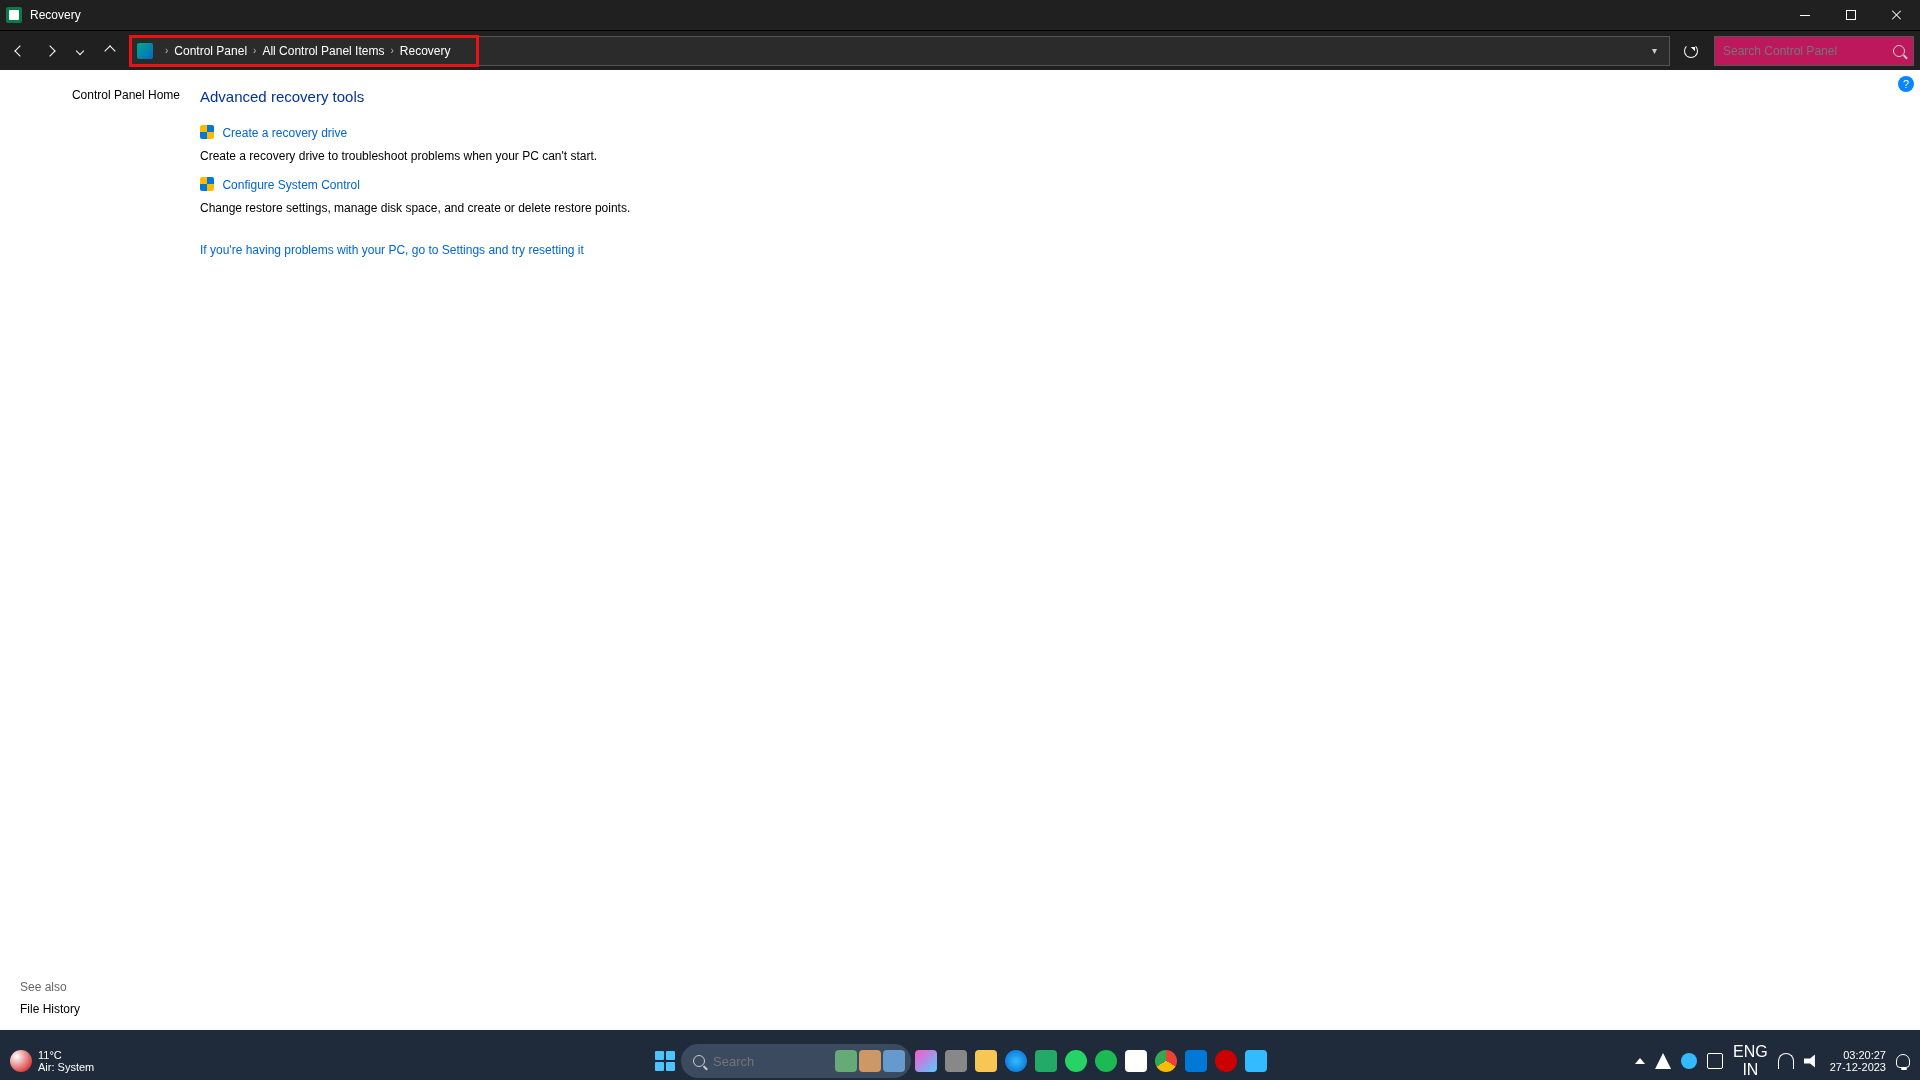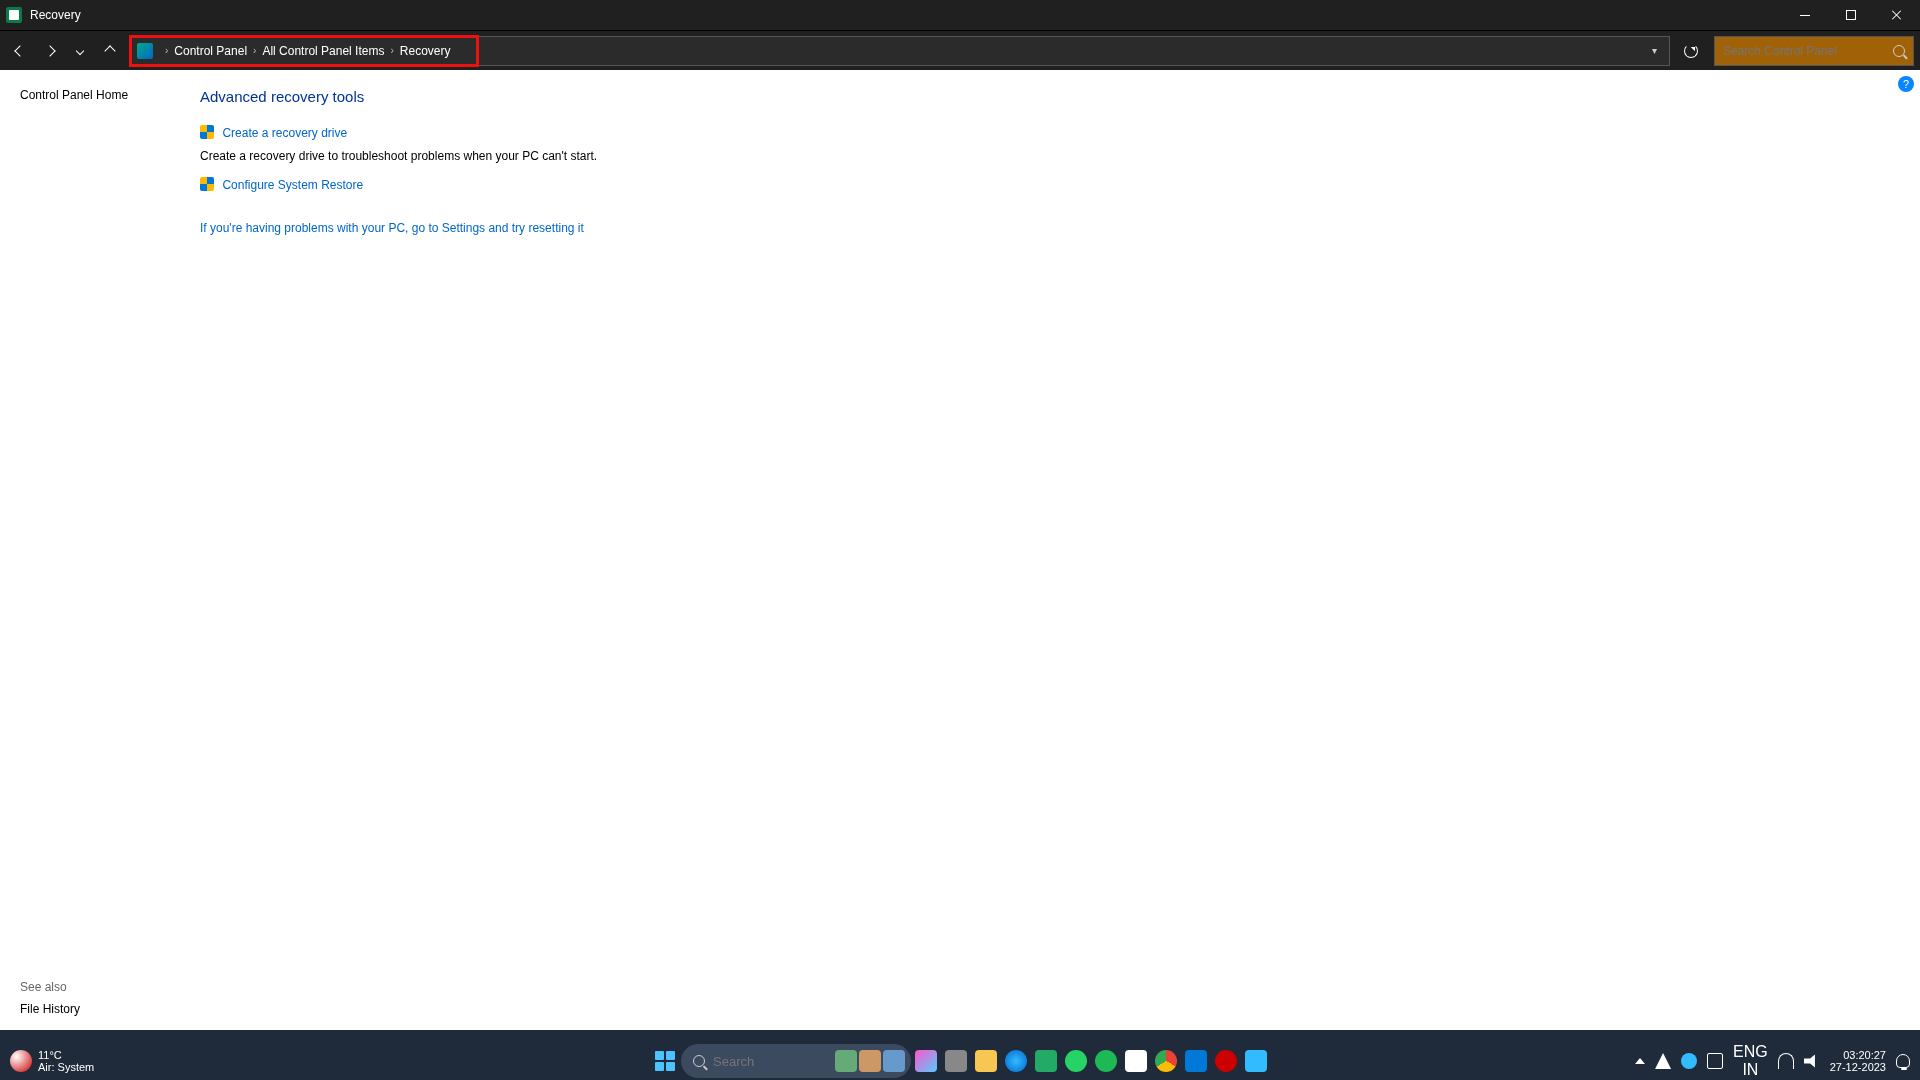--- a/index.html
+++ b/index.html
@@ -31,29 +31,29 @@
 .address-hl { position:absolute; left:-2px; top:-2px; bottom:-2px; width:350px; border:3px solid #e11; pointer-events:none; }
 .cp-icon { width:16px; height:16px; background:linear-gradient(135deg,#0a8,#06c); border-radius:2px; margin-right:6px; }
 .bc-sep { color:#bbb; font-size:10px; margin:0 6px; }
 .bc-sep::before { content:"›"; }
 .bc-item { color:#fff; font-size:12px; white-space:nowrap; }
 .addr-tail { flex:1; }
 .addr-dd { color:#ccc; font-size:10px; margin-right:6px; }
 .refresh-btn { width:30px; height:30px; display:flex; align-items:center; justify-content:center; color:#fff; }
 .refresh-glyph { width:14px; height:14px; border:1.5px solid #fff; border-radius:50%; border-top-color:transparent; position:relative; }
 .refresh-glyph::after { content:""; position:absolute; right:-1px; top:-1px; border:3px solid transparent; border-bottom-color:#fff; transform:rotate(45deg); }
-.searchbox { width:200px; height:30px; margin-left:6px; border:1px solid #555; background:#a16207; display:flex; align-items:center; padding:0 8px; }
+.searchbox { width:200px; height:30px; margin-left:6px; border:1px solid #555; background:#be185d; display:flex; align-items:center; padding:0 8px; }
 .searchbox input { flex:1; background:transparent; border:none; color:#ccc; font-size:12px; outline:none; }
 .search-glyph { width:12px; height:12px; border:1.5px solid #ccc; border-radius:50%; position:relative; }
 .search-glyph::after { content:""; position:absolute; width:5px; height:1.5px; background:#ccc; right:-4px; bottom:-2px; transform:rotate(45deg); }
 
 
 .content { position:relative; background:#fff; height:960px; display:flex; }
 .sidebar { width:200px; padding:18px 20px; font-size:12px; }
-.sidebar a { color:#000; text-decoration:none; display:block; margin-bottom:10px; }
+.sidebar a { color:#000; text-decoration:none; display:block; margin-bottom:10px;text-align:right; }
 .seealso { position:absolute; left:20px; bottom:4px; font-size:12px; }
 .seealso .hdr { color:#666; margin-bottom:8px; }
 .seealso a { color:#000; text-decoration:none; }
 
 .main { flex:1; padding:18px 24px 18px 0; position:relative; }
 .main h1 { color:#003399; font-weight:400; font-size:15px; margin-bottom:18px; }
 .tool { position:relative; margin-bottom:12px; padding-left:0; }
 .shield { display:inline-block; width:14px; height:14px; vertical-align:-2px; margin-right:4px; background:conic-gradient(#0078d7 0 25%,#ffb900 0 50%,#0078d7 0 75%,#ffb900 0); border-radius:2px; }
 .tool a { color:#0066cc; font-size:12px; text-decoration:none; }
 .tool .desc { color:#000; font-size:12px; margin-top:8px; }
@@ -157,21 +157,22 @@
 
     <div class="tool">
       <span class="shield"></span>
       <a href="#">Create a recovery drive</a>
       <div class="desc">Create a recovery drive to troubleshoot problems when your PC can't start.</div>
     </div>
 
 
     <div class="tool">
       <span class="shield"></span>
-      <a href="#">Configure System Restore</a>
+      <a href="#">Configure System Control</a>
+      <div class="desc">Change restore settings, manage disk space, and create or delete restore points.</div>
     </div>
 
     <a href="#" class="settings-link">If you're having problems with your PC, go to Settings and try resetting it</a>
   </div>
 </div>
 
 <div class="taskbar">
   <div class="weather">
     <div class="weather-icon"></div>
     <div class="weather-txt">

